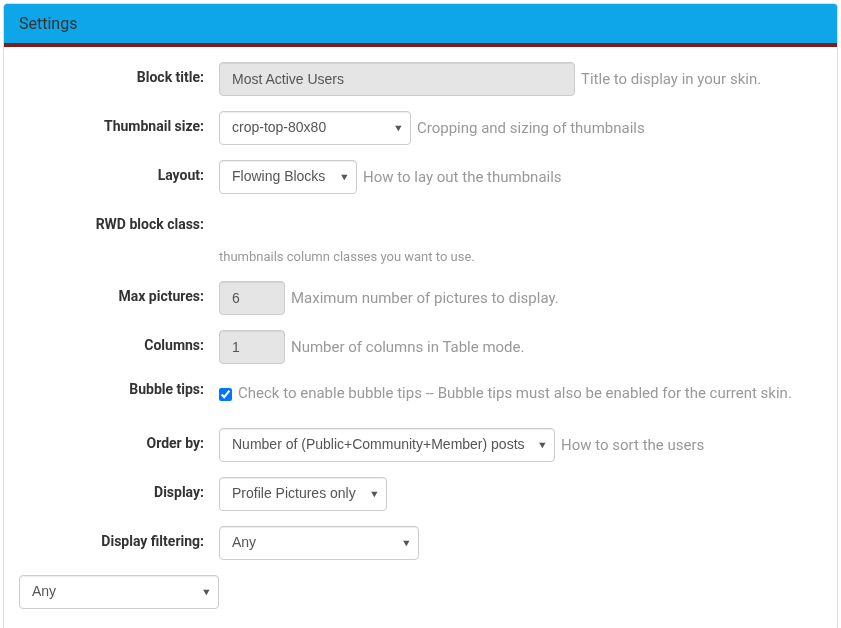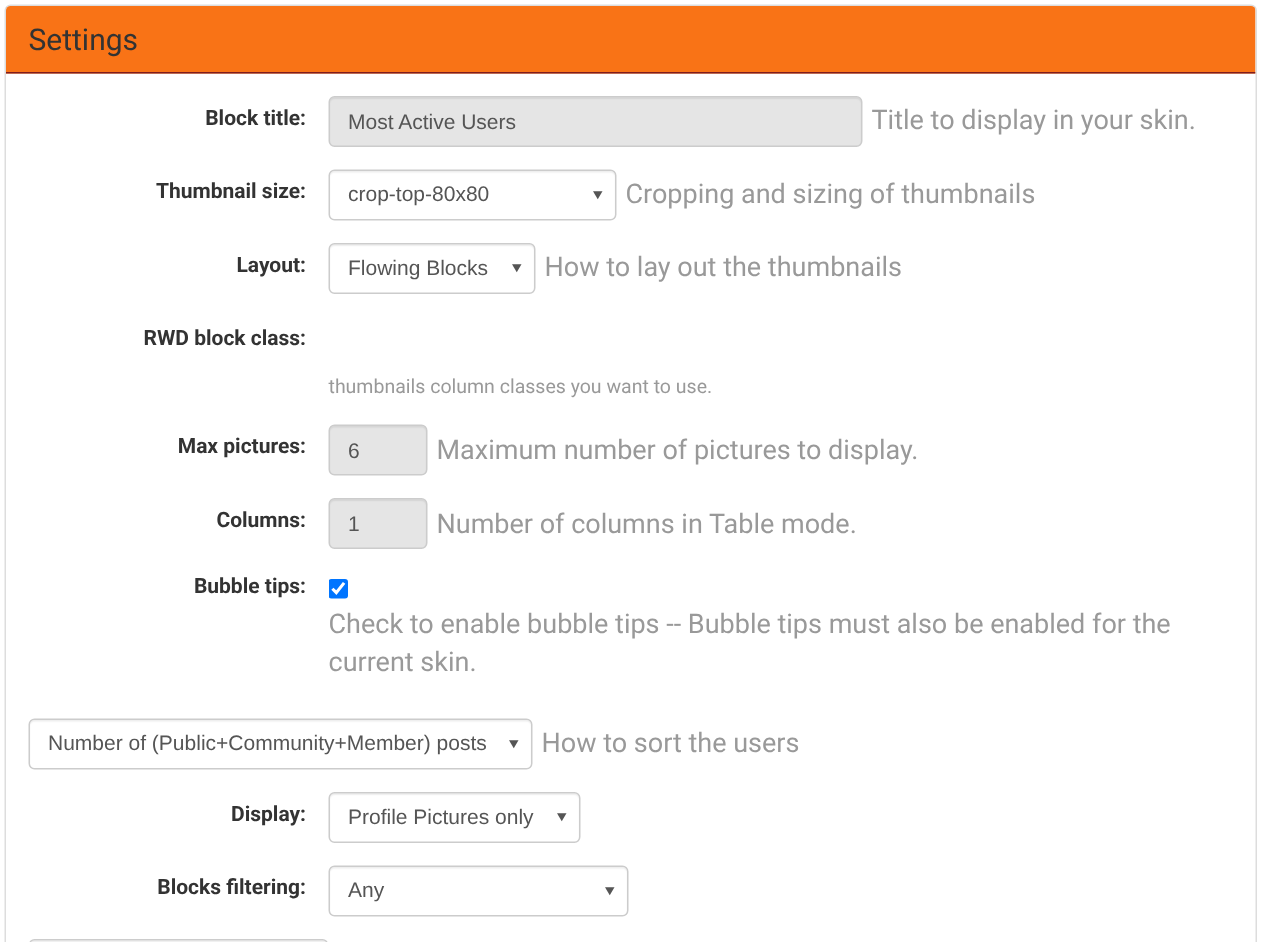--- a/index.html
+++ b/index.html
@@ -11,24 +11,24 @@
     color: #333;
     background: #fff;
   }
   .panel {
     border: 1px solid #ddd;
     border-radius: 4px;
     background: #fff;
     overflow: hidden;
   }
   .panel-header {
-    background: #f97316;
-    border-bottom: 1px solid #7f1d1d;
+    background: #0ea5e9;
+    border-bottom: 4px solid #7f1d1d;
     padding: 10px 15px;
-    font-size: 20px;
+    font-size: 16px;
     color: #333;
   }
   .panel-body {
     padding: 15px;
   }
   .form-row {
     display: flex;
     align-items: flex-start;
     margin-bottom: 15px;
     flex-wrap: wrap;
@@ -87,21 +87,21 @@
     content: "▼";
     position: absolute;
     right: 8px;
     top: 50%;
     transform: translateY(-50%) scaleX(1.2);
     font-size: 9px;
     color: #555;
     pointer-events: none;
   }
   .help-text {
-    font-size: 18px;
+    font-size: 15px;
     color: #999;
     line-height: 1.4;
   }
   .rwd-help-row {
     margin-left: 200px;
     font-size: 13px;
     color: #999;
     line-height: 1.4;
   }
   .checkbox-input {
@@ -174,20 +174,21 @@
 
     <div class="form-row checkbox-row">
       <div class="label-col" style="padding-top:2px">Bubble tips:</div>
       <div class="control-col">
         <input type="checkbox" class="checkbox-input" checked="" style="">
         <span class="help-text">Check to enable bubble tips -- Bubble tips must also be enabled for the current skin.</span>
       </div>
     </div>
 
     <div class="form-row" style="margin-top:24px">
+      <div class="label-col">Order by:</div>
       <div class="control-col">
         <span class="select-wrap">
           <select class="select" style="width:336px">
             <option>Number of (Public+Community+Member) posts</option>
           </select>
         </span>
         <span class="help-text">How to sort the users</span>
       </div>
     </div>
 
@@ -196,21 +197,21 @@
       <div class="control-col">
         <span class="select-wrap">
           <select class="select" style="width:168px">
             <option>Profile Pictures only</option>
           </select>
         </span>
       </div>
     </div>
 
     <div class="form-row">
-      <div class="label-col">Blocks filtering:</div>
+      <div class="label-col">Display filtering:</div>
       <div class="control-col">
         <span class="select-wrap">
           <select class="select" style="width:200px">
             <option>Any</option>
           </select>
         </span>
       </div>
     </div>
 
     <div class="form-row" style="margin-bottom:6px">

